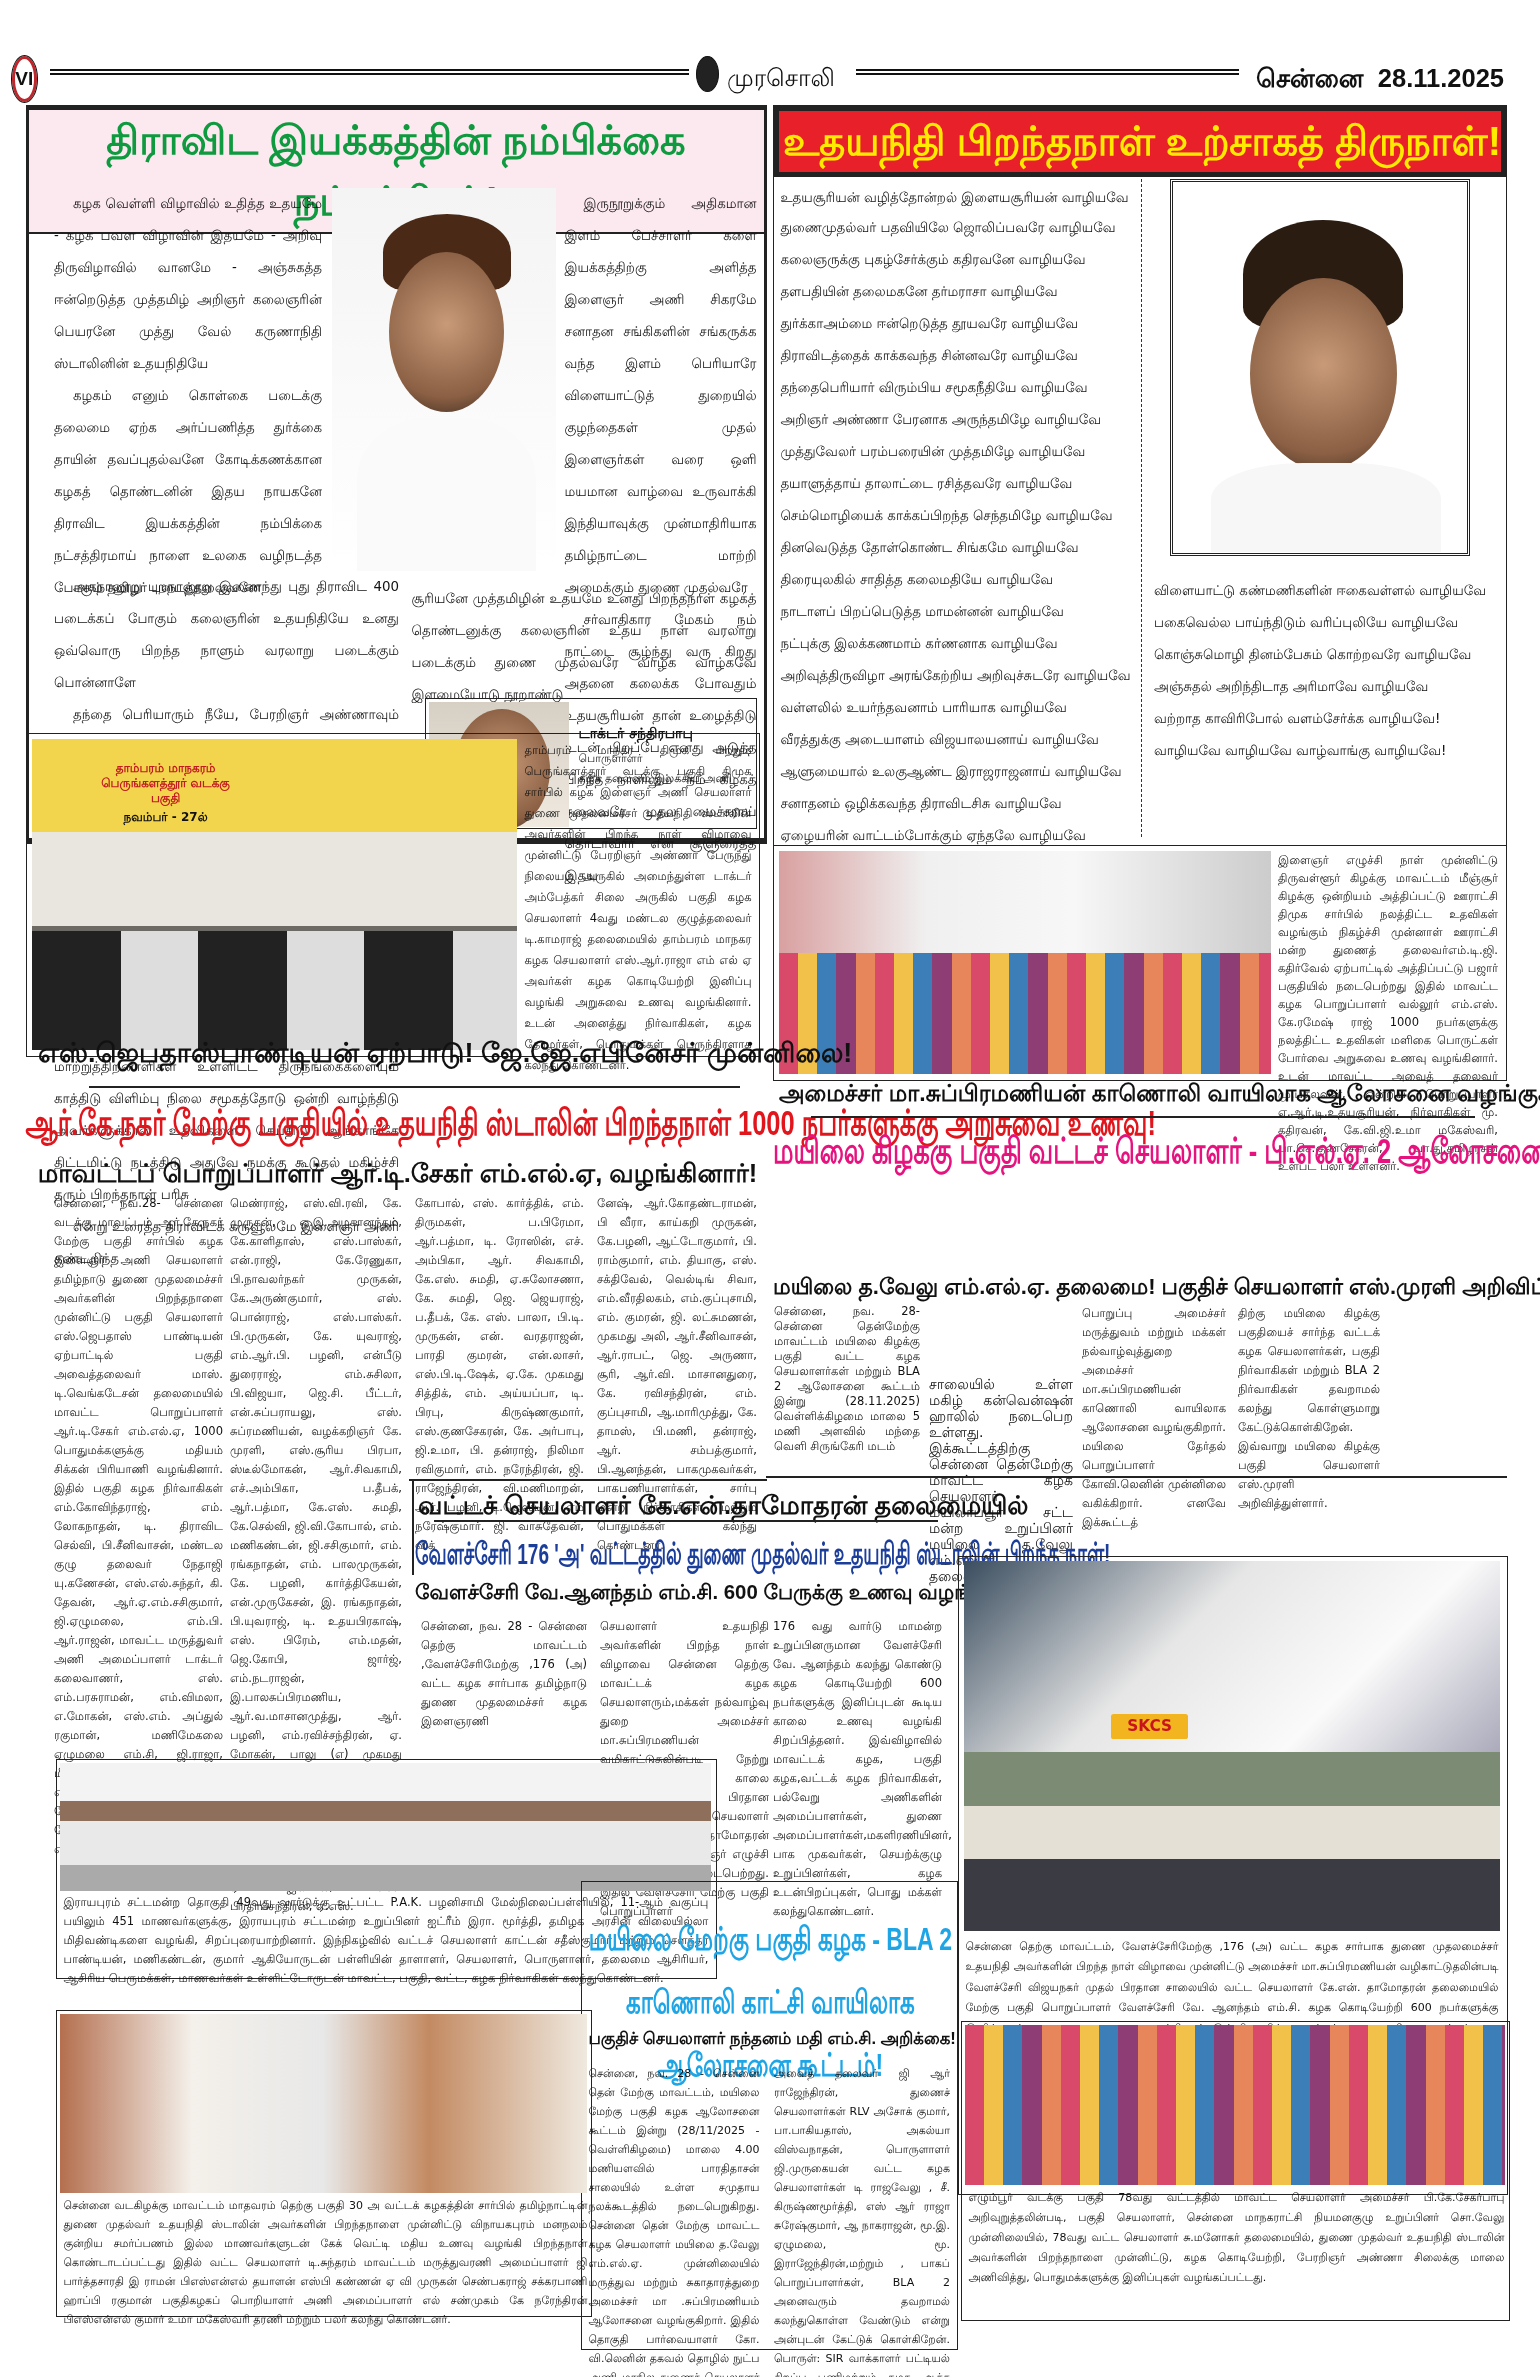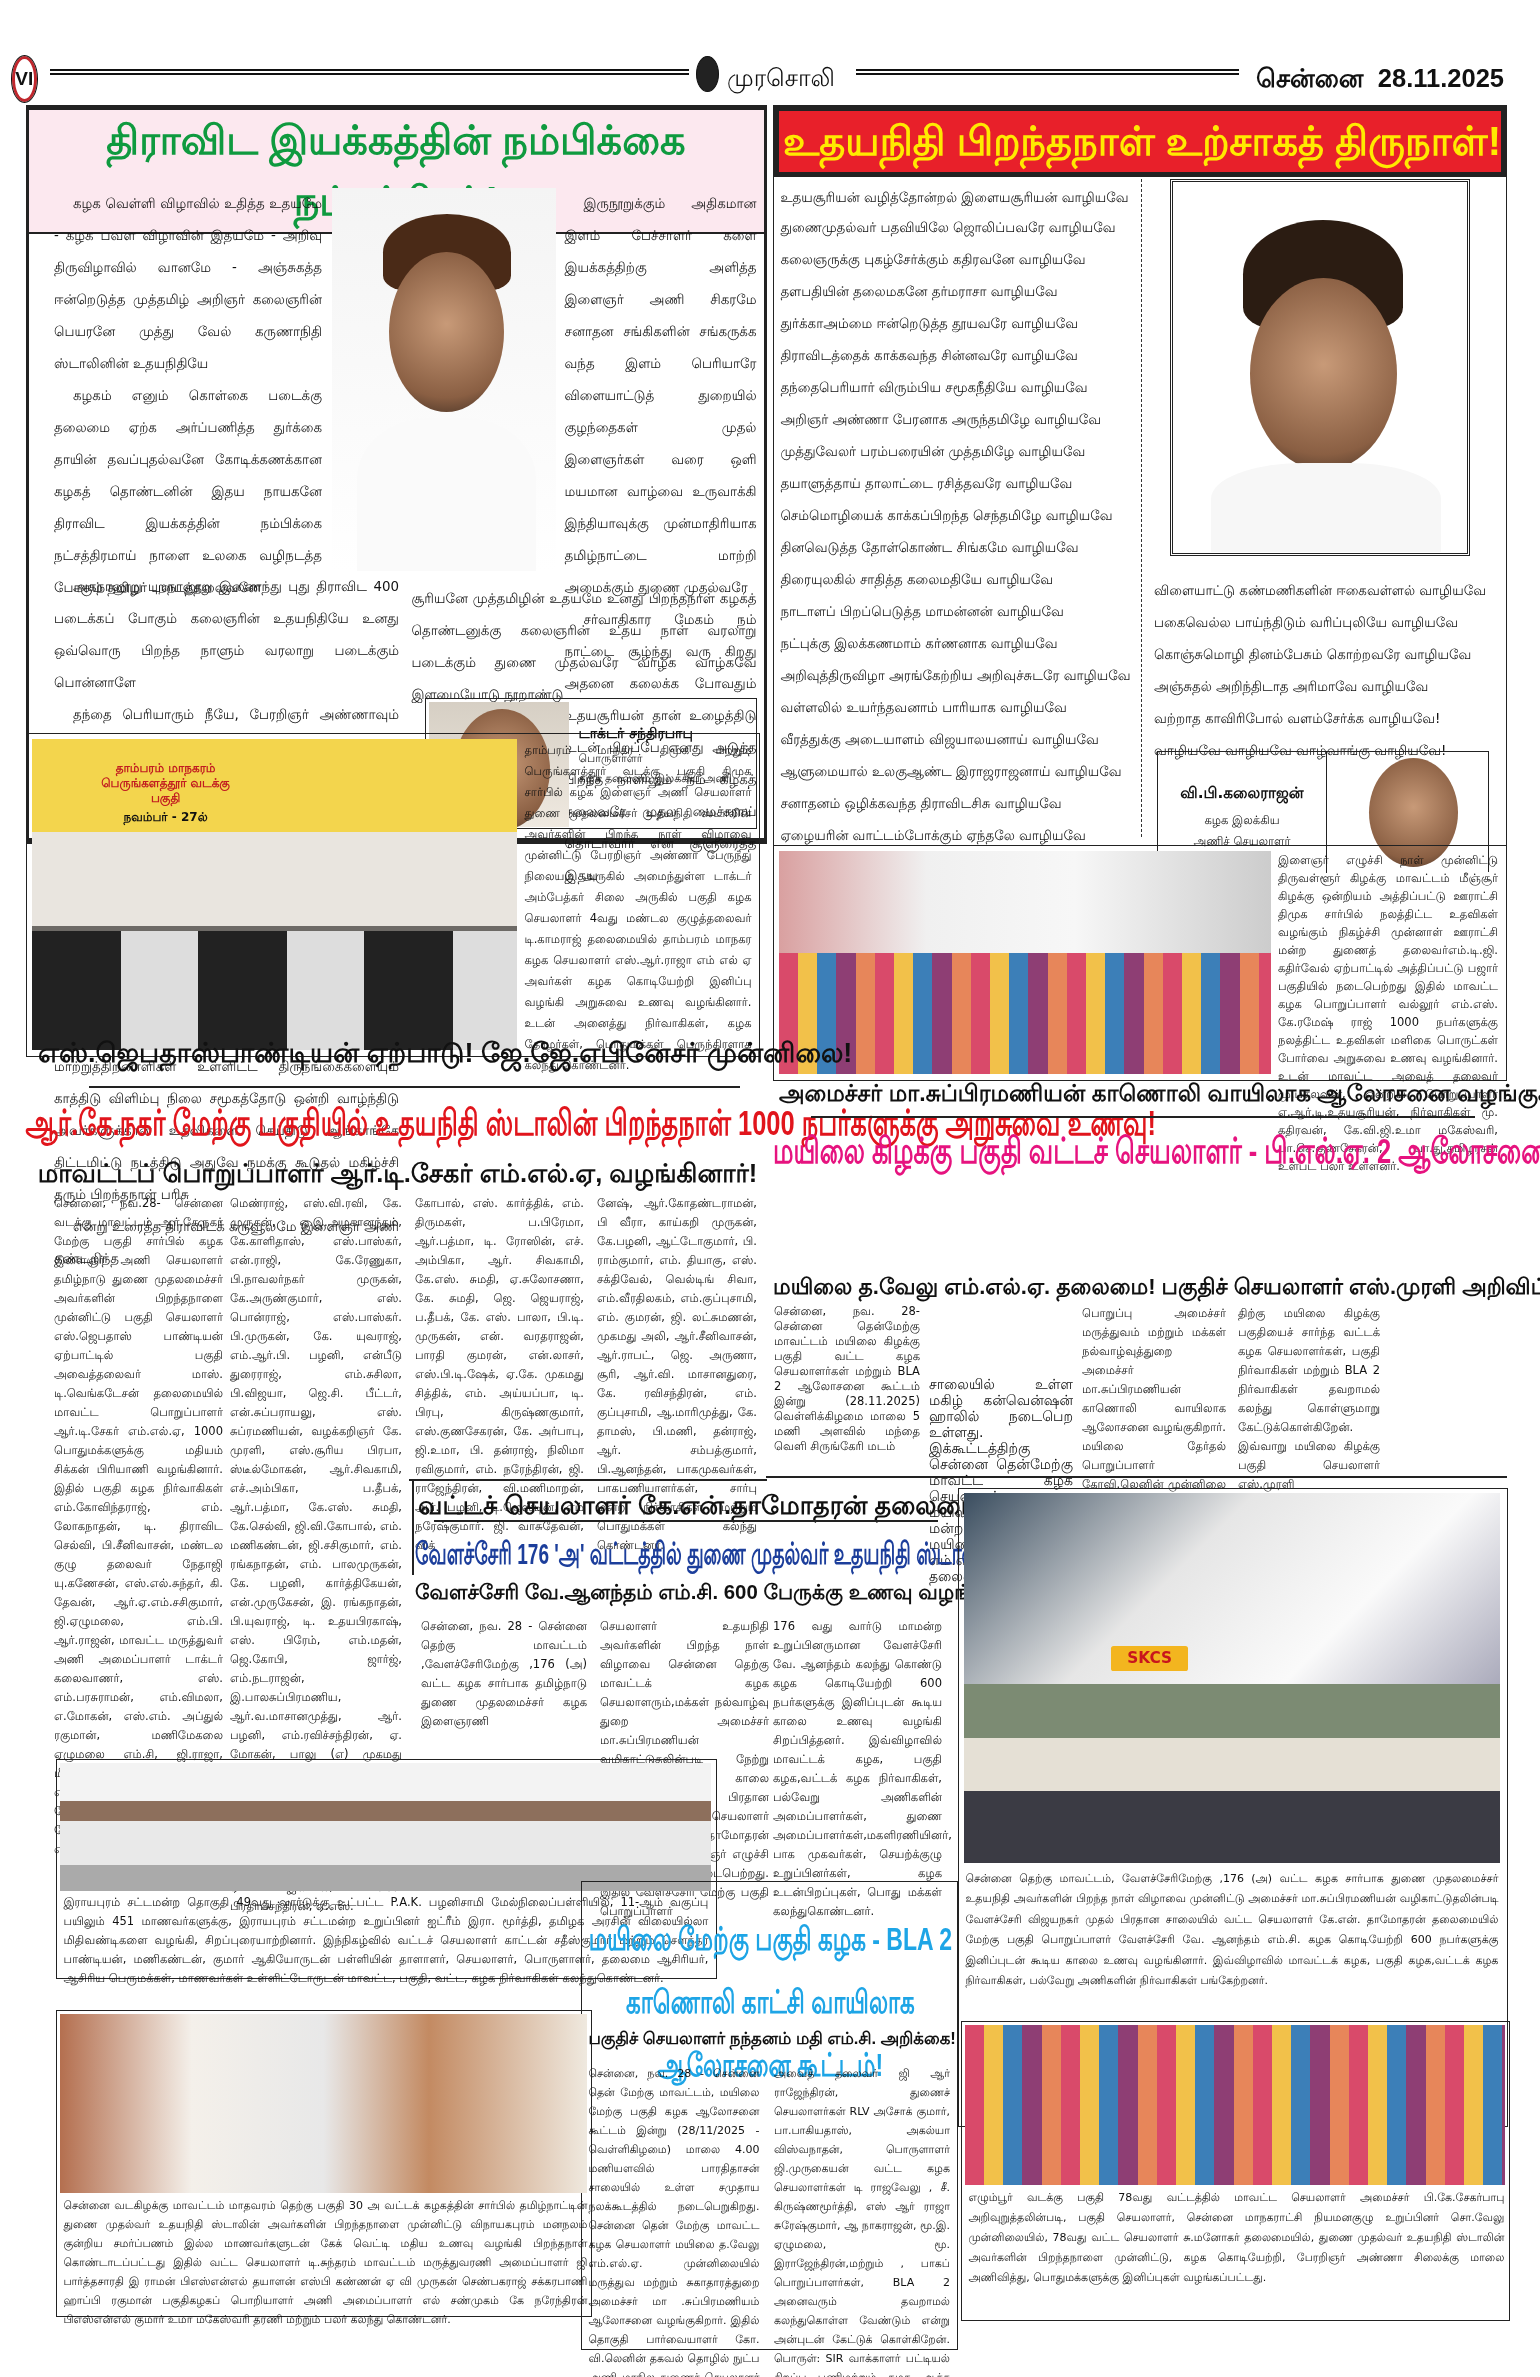--- a/index.html
+++ b/index.html
@@ -113,28 +113,20 @@
     <div class="abs" style="left:38px;top:281px;width:230px;height:89px;background:#f7f7f7;border-radius:40% 40% 0 0"></div>
   </div>
   <div class="abs poem" style="left:380px;top:469px;width:345px">
     <div>விளையாட்டு கண்மணிகளின் ஈகைவள்ளல் வாழியவே</div>
     <div>பகைவெல்ல பாய்ந்திடும் வரிப்புலியே வாழியவே</div>
     <div>கொஞ்சுமொழி தினம்பேசும் கொற்றவரே வாழியவே</div>
     <div>அஞ்சுதல் அறிந்திடாத அரிமாவே வாழியவே</div>
     <div>வற்றாத காவிரிபோல் வளம்சேர்க்க வாழியவே!</div>
     <div>வாழியவே வாழியவே வாழ்வாங்கு வாழியவே!</div>
   </div>
-  <div class="abs" style="left:383px;top:645px;width:332px;height:121px;border:1.9px solid #222;border-bottom:none">
-    <div class="abs" style="left:0;top:0;width:169px;height:121px;border-right:1.3px solid #222;text-align:center;padding-top:32px">
-      <div style="font-weight:bold;font-size:15.3px;margin-bottom:9px">வி.பி.கலைராஜன்</div>
-      <div style="font-size:11.5px;margin-bottom:6.4px">கழக இலக்கிய</div>
-      <div style="font-size:11.5px">அணிச் செயலாளர்</div>
-    </div>
-    <div class="face" style="left:211px;top:6.4px;width:89px;height:109px"></div>
-  </div>
 </div>
 
 <div class="box" style="left:25.5px;top:733px;width:734px;height:324px;border-width:1.9px">
   <div class="photo" style="left:5.1px;top:5.1px;width:485px;height:311px;background:linear-gradient(180deg,#f3d54d 0 30%,#e9e5df 30% 60%,#6d6a66 60%)">
     <div class="abs" style="left:64px;top:22.4px;width:140px;text-align:center;color:#c11b20;font-size:12px;font-weight:bold">
       <div>தாம்பரம் மாநகரம்</div>
       <div>பெருங்களத்தூர் வடக்கு பகுதி</div>
       <div style="color:#111;margin-top:3.8px">நவம்பர் - 27ல்</div>
     </div>
     <div class="abs" style="left:0;top:192px;width:485px;height:119px;background:repeating-linear-gradient(90deg,#222 0 89px,#ddd 89px 166px)"></div>
@@ -170,21 +162,21 @@
 
 <div class="vrule" style="left:412px;top:1479px;height:96px"></div>
 <div class="hl-black" style="left:418px;top:1491px;width:524px;font-size:25.5px">வட்டச் செயலாளர் கே.என்.தாமோதரன் தலைமையில்</div>
 <div class="rule" style="left:434px;top:1520px;width:504px"></div>
 <div class="hl-blue" style="left:415px;top:1529px;width:530px;font-size:19px;line-height:32px;transform:scaleY(1.6);transform-origin:top">வேளச்சேரி 176 'அ' வட்டத்தில் துணை முதல்வர் உதயநிதி ஸ்டாலின் பிறந்த நாள்!</div>
 <div class="hl-black" style="left:415px;top:1581px;width:530px;font-size:20.4px">வேளச்சேரி வே.ஆனந்தம் எம்.சி. 600 பேருக்கு உணவு வழங்கினார்!</div>
 <div class="col" style="left:421px;top:1617px;width:166px;font-size:11.5px;line-height:19px">சென்னை, நவ. 28 - சென்னை தெற்கு மாவட்டம் ,வேளச்சேரிமேற்கு ,176 (அ) வட்ட கழக சார்பாக தமிழ்நாடு துணை முதலமைச்சர் கழக இளைஞரணி</div>
 <div class="col" style="left:600px;top:1617px;width:169px;font-size:11.5px;line-height:19px">செயலாளர் உதயநிதி அவர்களின் பிறந்த நாள் விழாவை சென்னை தெற்கு மாவட்டக் கழக செயலாளரும்,மக்கள் நல்வாழ்வு துறை அமைச்சர் மா.சுப்பிரமணியன் வழிகாட்டுதலின்படி நேற்று (27.11.2025) காலை விஜயநகர் முதல் பிரதான சாலையில் வட்ட செயலாளர் கே.என். தாமோதரன் தலைமையில் இளைஞர் எழுச்சி நாள் நிகழ்ச்சி நடைபெற்றது. இதில் வேளச்சேரி மேற்கு பகுதி பொறுப்பாளர்</div>
 <div class="col" style="left:773px;top:1617px;width:169px;font-size:11.5px;line-height:19px">176 வது வார்டு மாமன்ற உறுப்பினருமான வேளச்சேரி வே. ஆனந்தம் கலந்து கொண்டு கழக கொடியேற்றி 600 நபர்களுக்கு இனிப்புடன் கூடிய காலை உணவு வழங்கி சிறப்பித்தனர். இவ்விழாவில் மாவட்டக் கழக, பகுதி கழக,வட்டக் கழக நிர்வாகிகள், பல்வேறு அணிகளின் அமைப்பாளர்கள், துணை அமைப்பாளர்கள்,மகளிரணியினர், பாக முகவர்கள், செயற்க்குழு உறுப்பினர்கள், கழக உடன்பிறப்புகள், பொது மக்கள் கலந்துகொண்டனர்.</div>
 
-<div class="box" style="left:958px;top:1488px;width:550px;height:639px;border-width:1.9px">
+<div class="box" style="left:958px;top:1556px;width:550px;height:639px;border-width:1.9px">
   <div class="photo" style="left:5.1px;top:3.8px;width:536px;height:192px;background:linear-gradient(135deg,#3a4d5f,#e6e6e6 40%,#fafafa 70%,#aab)">
     <div class="abs" style="left:147px;top:153px;width:77px;height:25.5px;background:#f3b51f;color:#c8151d;font-weight:bold;font-size:15.3px;text-align:center;line-height:25.5px;border-radius:2.6px">SKCS</div>
   </div>
   <div class="photo" style="left:5.1px;top:195px;width:536px;height:179px;background:linear-gradient(180deg,#7c8b73 0 30%,#e5e0d5 30% 60%,#3b3b44 60%)"></div>
   <div class="caption" style="left:6.4px;top:380px;width:533px;font-size:11px;line-height:20.4px">சென்னை தெற்கு மாவட்டம், வேளச்சேரிமேற்கு ,176 (அ) வட்ட கழக சார்பாக துணை முதலமைச்சர் உதயநிதி அவர்களின் பிறந்த நாள் விழாவை முன்னிட்டு அமைச்சர் மா.சுப்பிரமணியன் வழிகாட்டுதலின்படி வேளச்சேரி விஜயநகர் முதல் பிரதான சாலையில் வட்ட செயலாளர் கே.என். தாமோதரன் தலைமையில் மேற்கு பகுதி பொறுப்பாளர் வேளச்சேரி வே. ஆனந்தம் எம்.சி. கழக கொடியேற்றி 600 நபர்களுக்கு இனிப்புடன் கூடிய காலை உணவு வழங்கினார். இவ்விழாவில் மாவட்டக் கழக, பகுதி கழக,வட்டக் கழக நிர்வாகிகள், பல்வேறு அணிகளின் நிர்வாகிகள் பங்கேற்றனர்.</div>
 </div>
 
 <div class="box" style="left:56px;top:1759px;width:661px;height:220px;border-width:1.9px">
   <div class="photo" style="left:3.2px;top:3.2px;width:651px;height:128px;background:linear-gradient(180deg,#f3f3f3 0 30%,#8d6f5c 30% 45%,#e9e9e9 45% 80%,#aaa 80%)"></div>
   <div class="caption" style="left:6.4px;top:133px;width:645px;font-size:11.5px;line-height:19px">இராயபுரம் சட்டமன்ற தொகுதி 49வது வார்டுக்கு உட்பட்ட P.A.K. பழனிசாமி மேல்நிலைப்பள்ளியில், 11-ஆம் வகுப்பு பயிலும் 451 மாணவர்களுக்கு, இராயபுரம் சட்டமன்ற உறுப்பினர் ஐட்ரீம் இரா. மூர்த்தி, தமிழக அரசின் விலையில்லா மிதிவண்டிகளை வழங்கி, சிறப்புரையாற்றினார். இந்நிகழ்வில் வட்டச் செயலாளர் காட்டன் சதீஸ்குமார் மற்றும் சௌந்தர பாண்டியன், மணிகண்டன், குமார் ஆகியோருடன் பள்ளியின் தாளாளர், செயலாளர், பொருளாளர், தலைமை ஆசிரியர், ஆசிரிய பெருமக்கள், மாணவர்கள் உள்ளிட்டோருடன் மாவட்ட, பகுதி, வட்ட, கழக நிர்வாகிகள் கலந்துகொண்டனர்.</div>

